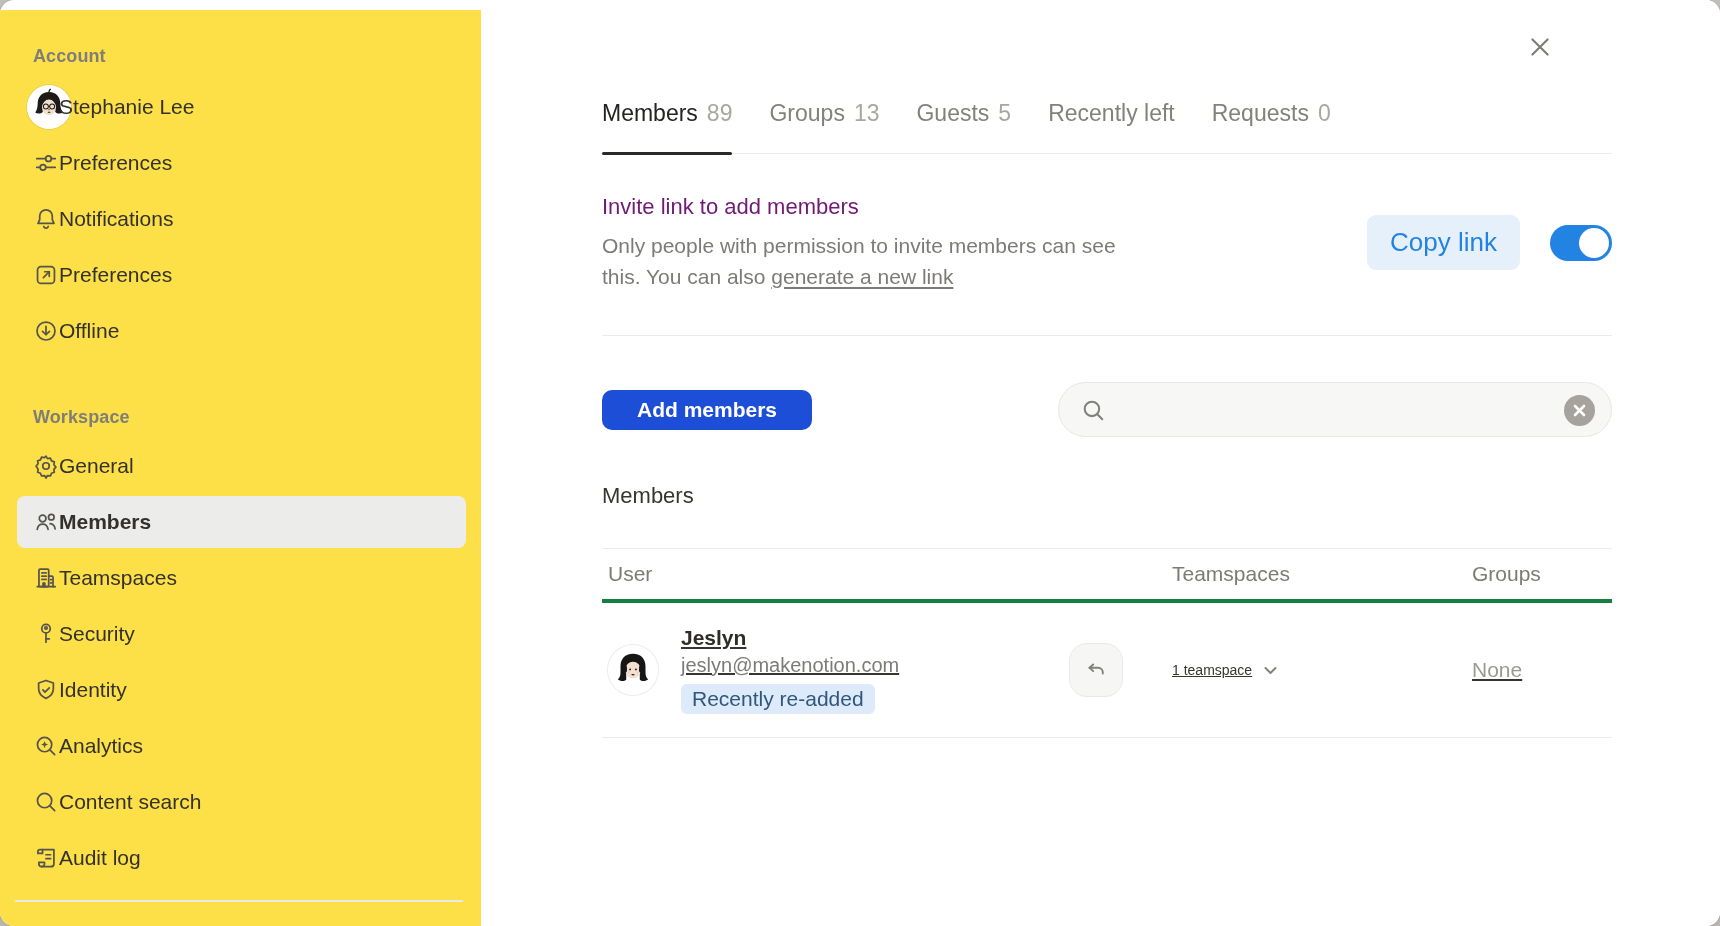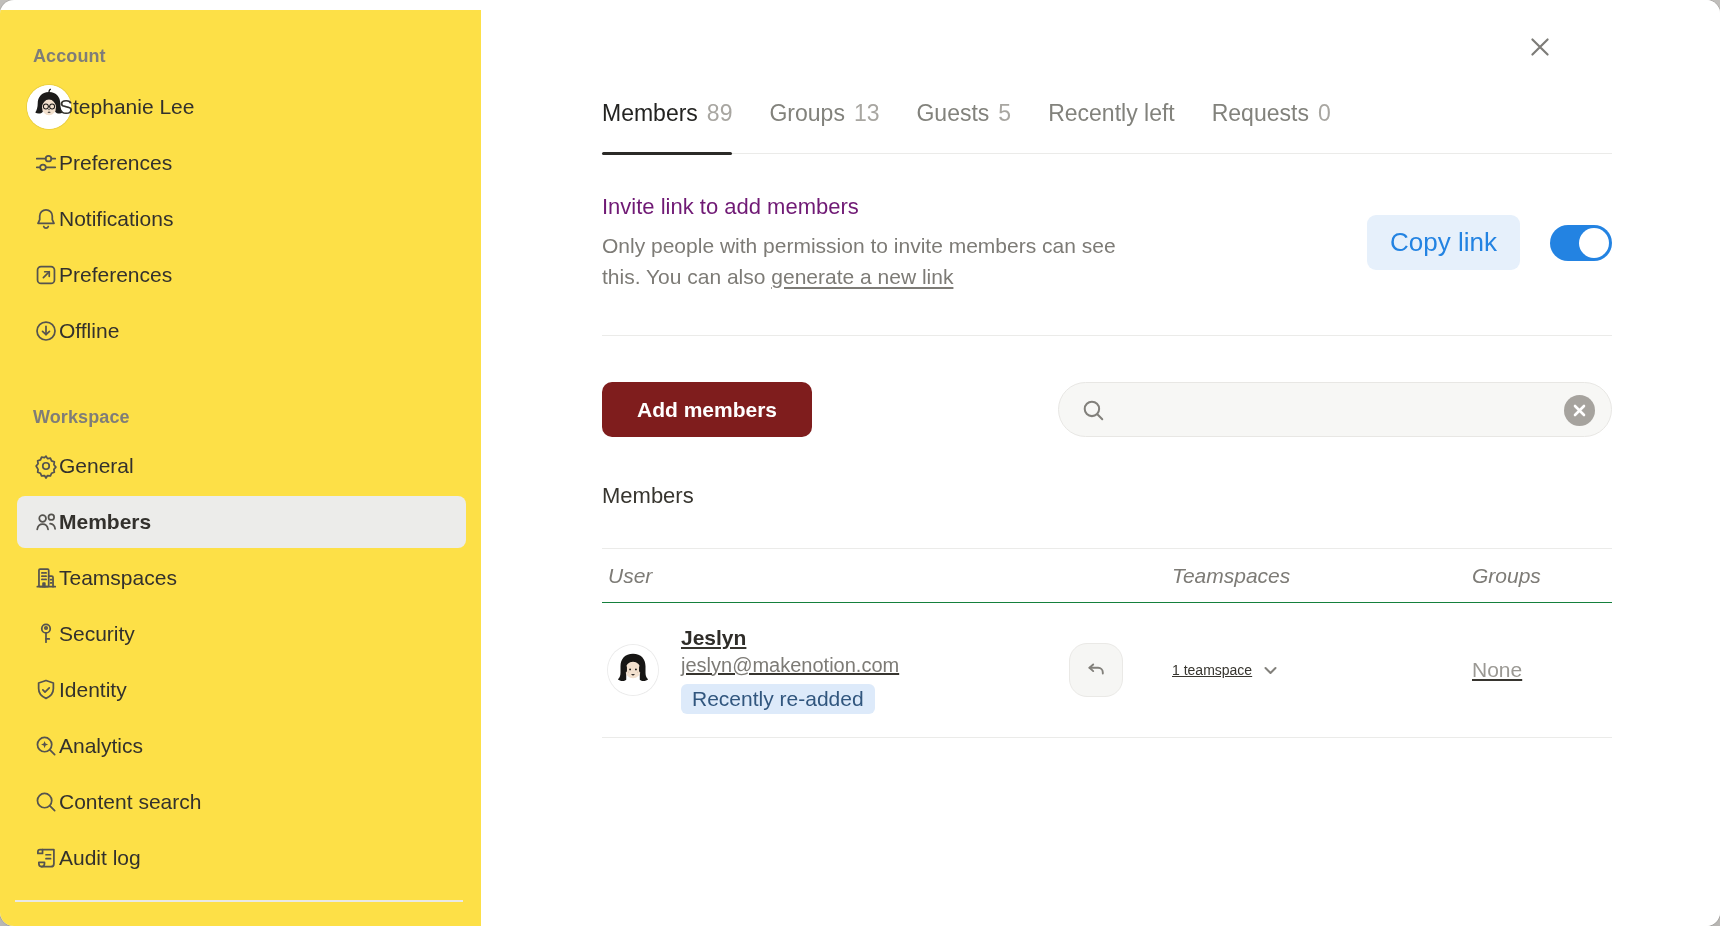--- a/index.html
+++ b/index.html
@@ -81,23 +81,23 @@
     font-size:26px; font-weight:400;
     padding: 12px 23px; border-radius:9px; border:none; cursor:pointer;
     font-family:inherit;
   }
   .toggle { width:62px; height:36px; border-radius:18px; background:#2383e2; position:relative; cursor:pointer; }
   .toggle .knob { position:absolute; top:3px; right:3px; width:30px; height:30px; border-radius:50%; background:#fff; }
 
   
   .controls-row { display:flex; justify-content:space-between; align-items:center; margin-top:46px; }
   .add-members-btn {
-    background:#7f1d1d; color:#fff; border:none; cursor:pointer;
+    background:#1d4ed8; color:#fff; border:none; cursor:pointer;
     font-size:21px; font-weight:700; font-family:inherit;
-    height:55px; padding:0 35px; border-radius:10px;
+    height:40px; padding:0 35px; border-radius:10px;
   }
   .search-box {
     position:relative; width:554px; height:55px;
     background:#f7f7f5; border:1px solid #e8e7e4; border-radius:28px;
     display:flex; align-items:center; padding:0 54px 0 58px;
   }
   .search-box svg.mag { position:absolute; left:21px; top:14px; width:27px; height:27px; stroke:#82807b; stroke-width:1.8; fill:none; stroke-linecap:round; }
   .search-box input {
     width:100%; border:none; outline:none; background:transparent;
     font-size:21px; font-family:inherit; color:#37352f;
@@ -111,21 +111,21 @@
 
   
   .members-heading { margin-top:46px; font-size:22px; font-weight:400; color:#37352f; }
   .members-sub { margin-top:10px; font-size:21px; color:#7d7b76; }
 
   .member-table { margin-top:39px; }
   .trow {
     display:grid; grid-template-columns: 1fr 300px 140px;
     align-items:center;
   }
-  .thead { height:55px; border-top:1px solid #ebebe9; border-bottom:1px solid #15803d;font-style:italic; }
+  .thead { height:55px; border-top:1px solid #ebebe9; border-bottom:4px solid #15803d; }
   .thead .cell { font-size:21px; color:#7d7b76; }
   .cell.user-col { padding-left:6px; display:flex; align-items:center; }
   .tbody-row { height:135px; border-bottom:1px solid #ebebe9;text-decoration:underline; }
 
   .member-avatar { width:50px; height:50px; flex:0 0 50px; border-radius:50%; overflow:hidden; background:#fff; box-shadow:0 0 0 1px rgba(0,0,0,.08); }
   .member-id { margin-left:23px; }
   .member-name { font-size:21px; font-weight:700; color:#2f2d29; }
   .member-email { margin-top:4px; font-size:20px; color:#7d7b76; }
   .member-badge {
     display:inline-block; margin-top:7px;

